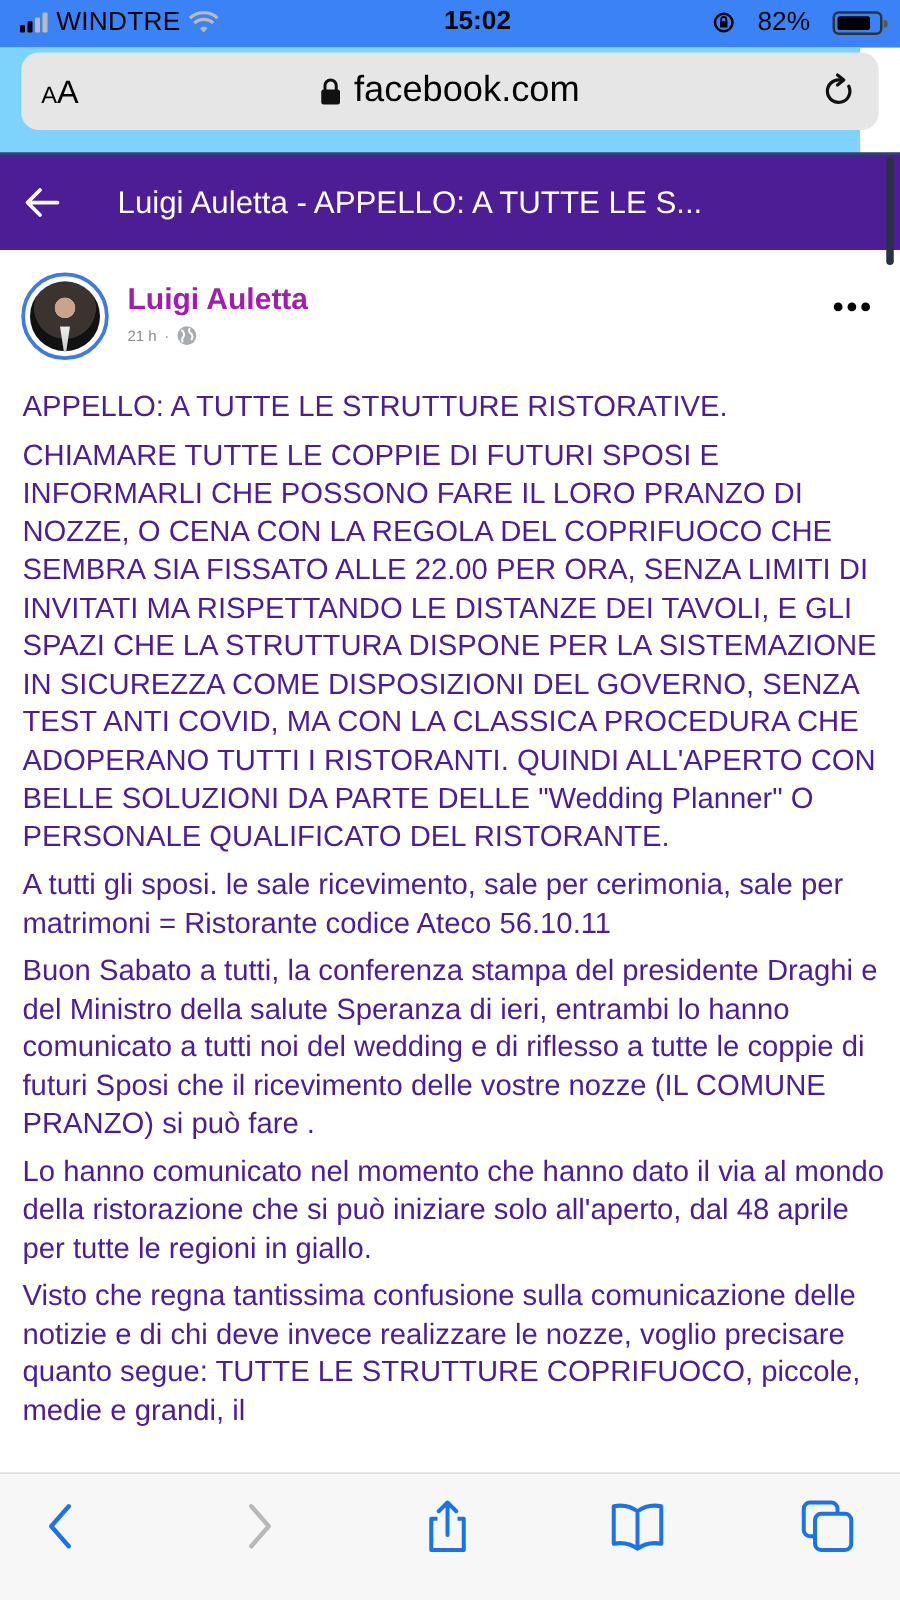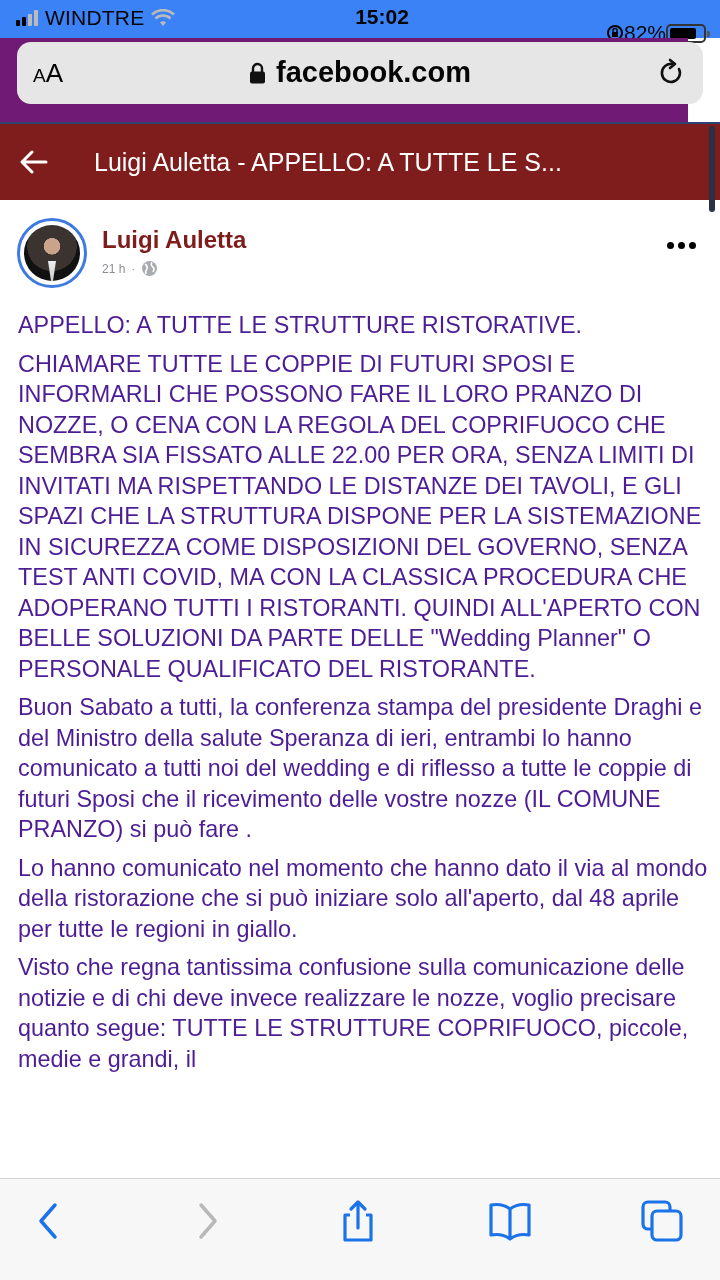--- a/index.html
+++ b/index.html
@@ -8,46 +8,46 @@
 
   
   .status-bar { position: absolute; top: 0; left: 0; width: 720px; height: 38px; background: #3b82f6; }
   .status-left { position: absolute; left: 16px; top: 6px; display: flex; align-items: center; gap: 7px; }
   .signal { display: flex; align-items: flex-end; gap: 2px; height: 16px; }
   .signal span { width: 4px; background: #000; border-radius: 1px; }
   .signal span.dim { background: #bbb; }
   .carrier { font-size: 21px; font-weight: 500; letter-spacing: 0.2px; }
   .wifi { width: 24px; height: 18px; }
   .status-time { position: absolute; left: 0; right: 0; top: 5px; text-align: center; font-size: 21px; font-weight: 700; padding-left: 44px; }
-  .status-right { position: absolute; right: 14px; top: 21px; display: flex; align-items: center; gap: 0; font-size: 21px; }
+  .status-right { position: absolute; right: 14px; top: 6px; display: flex; align-items: center; gap: 18px; font-size: 21px; }
   .battery { width: 40px; height: 19px; border: 2px solid #333; border-radius: 5px; position: relative; padding: 2px; }
   .battery .fill { width: 82%; height: 100%; background: #000; border-radius: 2px; }
   .battery::after { content: ""; position: absolute; right: -6px; top: 5px; width: 3px; height: 6px; background: #555; border-radius: 0 2px 2px 0; }
 
   
-  .url-area { position: absolute; top: 38px; left: 0; width: 688px; height: 84px; background: #701a75; }
+  .url-area { position: absolute; top: 38px; left: 0; width: 688px; height: 84px; background: #7dd3fc; }
   .url-bar { position: absolute; left: 17px; top: 4px; width: 686px; height: 62px; background: #e6e6e6; border-radius: 14px; }
   .aa { position: absolute; left: 16px; top: 16px; font-size: 26px; font-weight: 500; }
   .aa small { font-size: 19px; }
-  .url-center { position: absolute; left: 0; right: 0; top: 14px; font-size: 29px; display: flex; justify-content: center; align-items: center; gap: 10px; font-weight: bold; }
+  .url-center { position: absolute; left: 0; right: 0; top: 14px; font-size: 29px; display: flex; justify-content: center; align-items: center; gap: 10px; }
   .lock { width: 17px; height: 22px; position: relative; display: inline-block; }
   .reload { position: absolute; right: 16px; top: 16px; width: 30px; height: 30px; }
 
   
-  .fb-header { position: absolute; top: 122px; left: 0; width: 720px; height: 78px; background: #7f1d1d; border-top: 2px solid #2d4373; }
+  .fb-header { position: absolute; top: 122px; left: 0; width: 720px; height: 78px; background: #4c1d95; border-top: 2px solid #2d4373; }
   .back-arrow { position: absolute; left: 18px; top: 22px; width: 32px; height: 32px; }
   .fb-title { position: absolute; left: 94px; top: 24px; color: #fff; font-size: 25px; font-weight: 500; white-space: nowrap; }
   .scroll-indicator { position: absolute; right: 5px; top: 126px; width: 6px; height: 86px; background: #2a3146; border-radius: 3px; }
 
   
   .post-header { position: absolute; top: 210px; left: 0; width: 720px; height: 90px; }
   .avatar-ring { position: absolute; left: 17px; top: 8px; width: 70px; height: 70px; border-radius: 50%; border: 3px solid #3f7ae0; padding: 4px; }
   .avatar { width: 100%; height: 100%; border-radius: 50%; background: radial-gradient(circle at 50% 38%, #c9a38a 0 18%, #3a332f 19% 55%, #111 56%); overflow: hidden; position: relative; }
   .avatar::after { content: ""; position: absolute; left: 18px; top: 36px; width: 20px; height: 20px; background: linear-gradient(#eee, #ccc); clip-path: polygon(30% 0, 70% 0, 55% 100%, 45% 100%); }
-  .author-name { position: absolute; left: 102px; top: 16px; font-size: 24px; font-weight: 700; color: #7f1d1d; }
+  .author-name { position: absolute; left: 102px; top: 16px; font-size: 24px; font-weight: 700; color: #a21caf; }
   .post-meta { position: absolute; left: 102px; top: 50px; font-size: 12px; color: #8a8d91; display: flex; align-items: center; gap: 6px; }
   .globe { width: 17px; height: 17px; }
   .more-button { position: absolute; right: 24px; top: 32px; display: flex; gap: 4px; cursor: pointer; }
   .more-button span { width: 7px; height: 7px; border-radius: 50%; background: #000; }
 
   
   .post-body { position: absolute; top: 310px; left: 18px; width: 690px; font-size: 23.4px; line-height: 30.5px; color: #4c1d95; }
   .post-body p { margin-bottom: 8px; white-space: pre-line; }
 
   
@@ -127,20 +127,21 @@
   <div class="more-button">
       <span></span>
       <span></span>
       <span></span>
     </div>
 </div>
 
 <div class="post-body">
   <p>APPELLO: A TUTTE LE STRUTTURE RISTORATIVE.</p>
   <p>CHIAMARE TUTTE LE COPPIE DI FUTURI SPOSI E INFORMARLI CHE POSSONO FARE IL LORO PRANZO DI NOZZE, O CENA CON LA REGOLA DEL COPRIFUOCO CHE SEMBRA SIA FISSATO ALLE 22.00 PER ORA, SENZA LIMITI DI INVITATI MA RISPETTANDO LE DISTANZE DEI TAVOLI, E GLI SPAZI CHE LA STRUTTURA DISPONE PER LA SISTEMAZIONE IN SICUREZZA COME DISPOSIZIONI DEL GOVERNO, SENZA TEST ANTI COVID, MA CON LA CLASSICA PROCEDURA CHE ADOPERANO TUTTI I RISTORANTI. QUINDI ALL'APERTO CON BELLE SOLUZIONI DA PARTE DELLE "Wedding Planner" O PERSONALE QUALIFICATO DEL RISTORANTE.</p>
+  <p>A tutti gli sposi. le sale ricevimento, sale per cerimonia, sale per matrimoni = Ristorante codice Ateco 56.10.11</p>
   <p>Buon Sabato a tutti, la conferenza stampa del presidente Draghi e del Ministro della salute Speranza di ieri, entrambi lo hanno comunicato a tutti noi del wedding e di riflesso a tutte le coppie di futuri Sposi che il ricevimento delle vostre nozze (IL COMUNE PRANZO) si può fare .</p>
   <p>Lo hanno comunicato nel momento che hanno dato il via al mondo della ristorazione che si può iniziare solo all'aperto, dal 48 aprile per tutte le regioni in giallo.</p>
   <p>Visto che regna tantissima confusione sulla comunicazione delle notizie e di chi deve invece realizzare le nozze, voglio precisare quanto segue: TUTTE LE STRUTTURE COPRIFUOCO, piccole, medie e grandi, il</p>
 </div>
 
 <div class="toolbar">
   <svg class="tb-btn" style="left:28px" viewBox="0 0 44 44">
     <path d="M27 6 L13 22 L27 38" stroke="#1a73e8" stroke-width="3.5" fill="none" stroke-linecap="round" stroke-linejoin="round"></path>
   </svg>
   <svg class="tb-btn" style="left:184px" viewBox="0 0 44 44">

